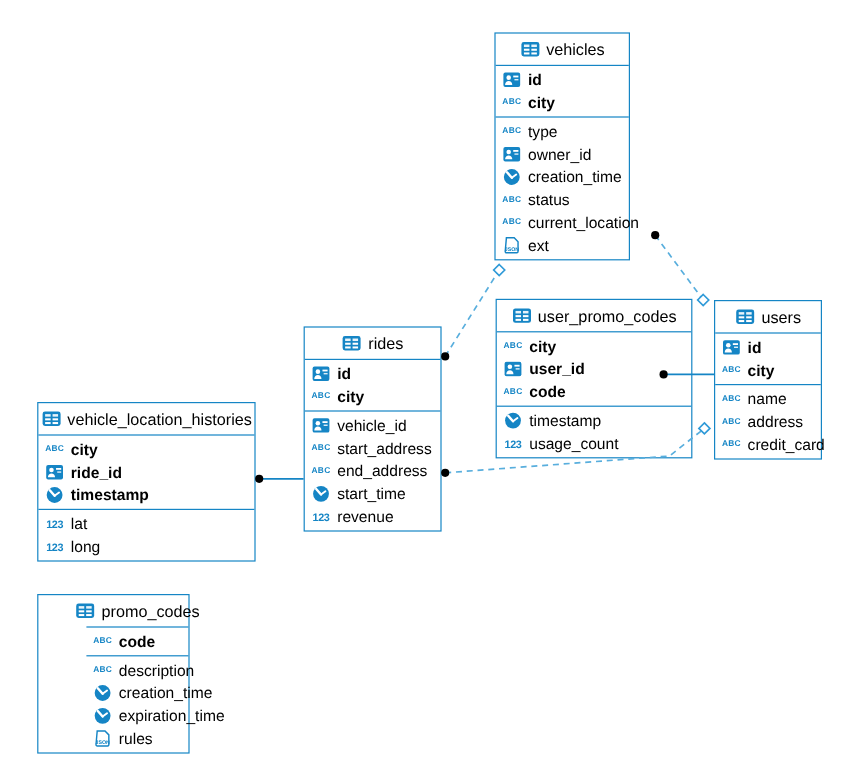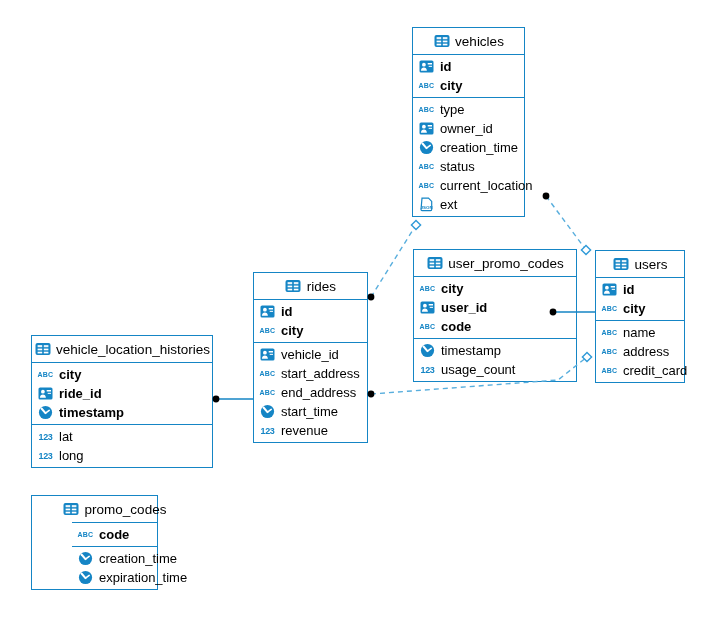--- a/index.html
+++ b/index.html
@@ -393,37 +393,52 @@
         <div class="row">
           <span class="ficon">
             <span class="abc">ABC</span>
           </span>
           <span class="lbl">code</span>
         </div>
       </div>
       <div class="sec fl">
         <div class="row">
           <span class="ficon">
+            <span class="abc">ABC</span>
+          </span>
+          <span class="lbl">description</span>
+        </div>
+        <div class="row">
+          <span class="ficon">
             <svg width="15" height="15" viewBox="0 0 15 15">
               <circle cx="7.5" cy="7.5" r="6.6" fill="#1585c5"></circle>
               <path d="M7.5 8.1 L3.5 3.5" stroke="#fff" stroke-width="2" fill="none" stroke-linecap="round"></path>
               <path d="M7.5 8.1 L11.2 5.4" stroke="#fff" stroke-width="1.6" fill="none" stroke-linecap="round"></path>
             </svg>
           </span>
           <span class="lbl">creation_time</span>
         </div>
         <div class="row">
           <span class="ficon">
             <svg width="15" height="15" viewBox="0 0 15 15">
               <circle cx="7.5" cy="7.5" r="6.6" fill="#1585c5"></circle>
               <path d="M7.5 8.1 L3.5 3.5" stroke="#fff" stroke-width="2" fill="none" stroke-linecap="round"></path>
               <path d="M7.5 8.1 L11.2 5.4" stroke="#fff" stroke-width="1.6" fill="none" stroke-linecap="round"></path>
             </svg>
           </span>
           <span class="lbl">expiration_time</span>
+        </div>
+        <div class="row">
+          <span class="ficon">
+            <svg width="15" height="15" viewBox="0 0 15 15">
+              <path d="M3 1.2 h6.5 l3.2 3.2 v8.2 a1 1 0 0 1 -1 1 h-8.7 a1 1 0 0 1 -1 -1 z" fill="#fff" stroke="#1585c5" stroke-width="1.2"></path>
+              <text x="7.6" y="12.3" font-size="4.4" font-weight="bold" fill="#1585c5" text-anchor="middle" font-family="Liberation Sans,sans-serif">JSON</text>
+            </svg>
+          </span>
+          <span class="lbl">rules</span>
         </div>
       </div>
     </div>
     <svg id="wires" width="705" height="636">
       <g>
         <polyline points="371,297 416,225" fill="none" stroke="#58aedd" stroke-width="1.4" stroke-dasharray="5,4"></polyline>
         <path d="M 416 220.4 L 420.6 225 L 416 229.6 L 411.4 225 Z" fill="#fff" stroke="#2f9ad8" stroke-width="1.4"></path>
         <circle cx="371" cy="297" r="3.4" fill="#000000"></circle>
       </g>
       <g>

